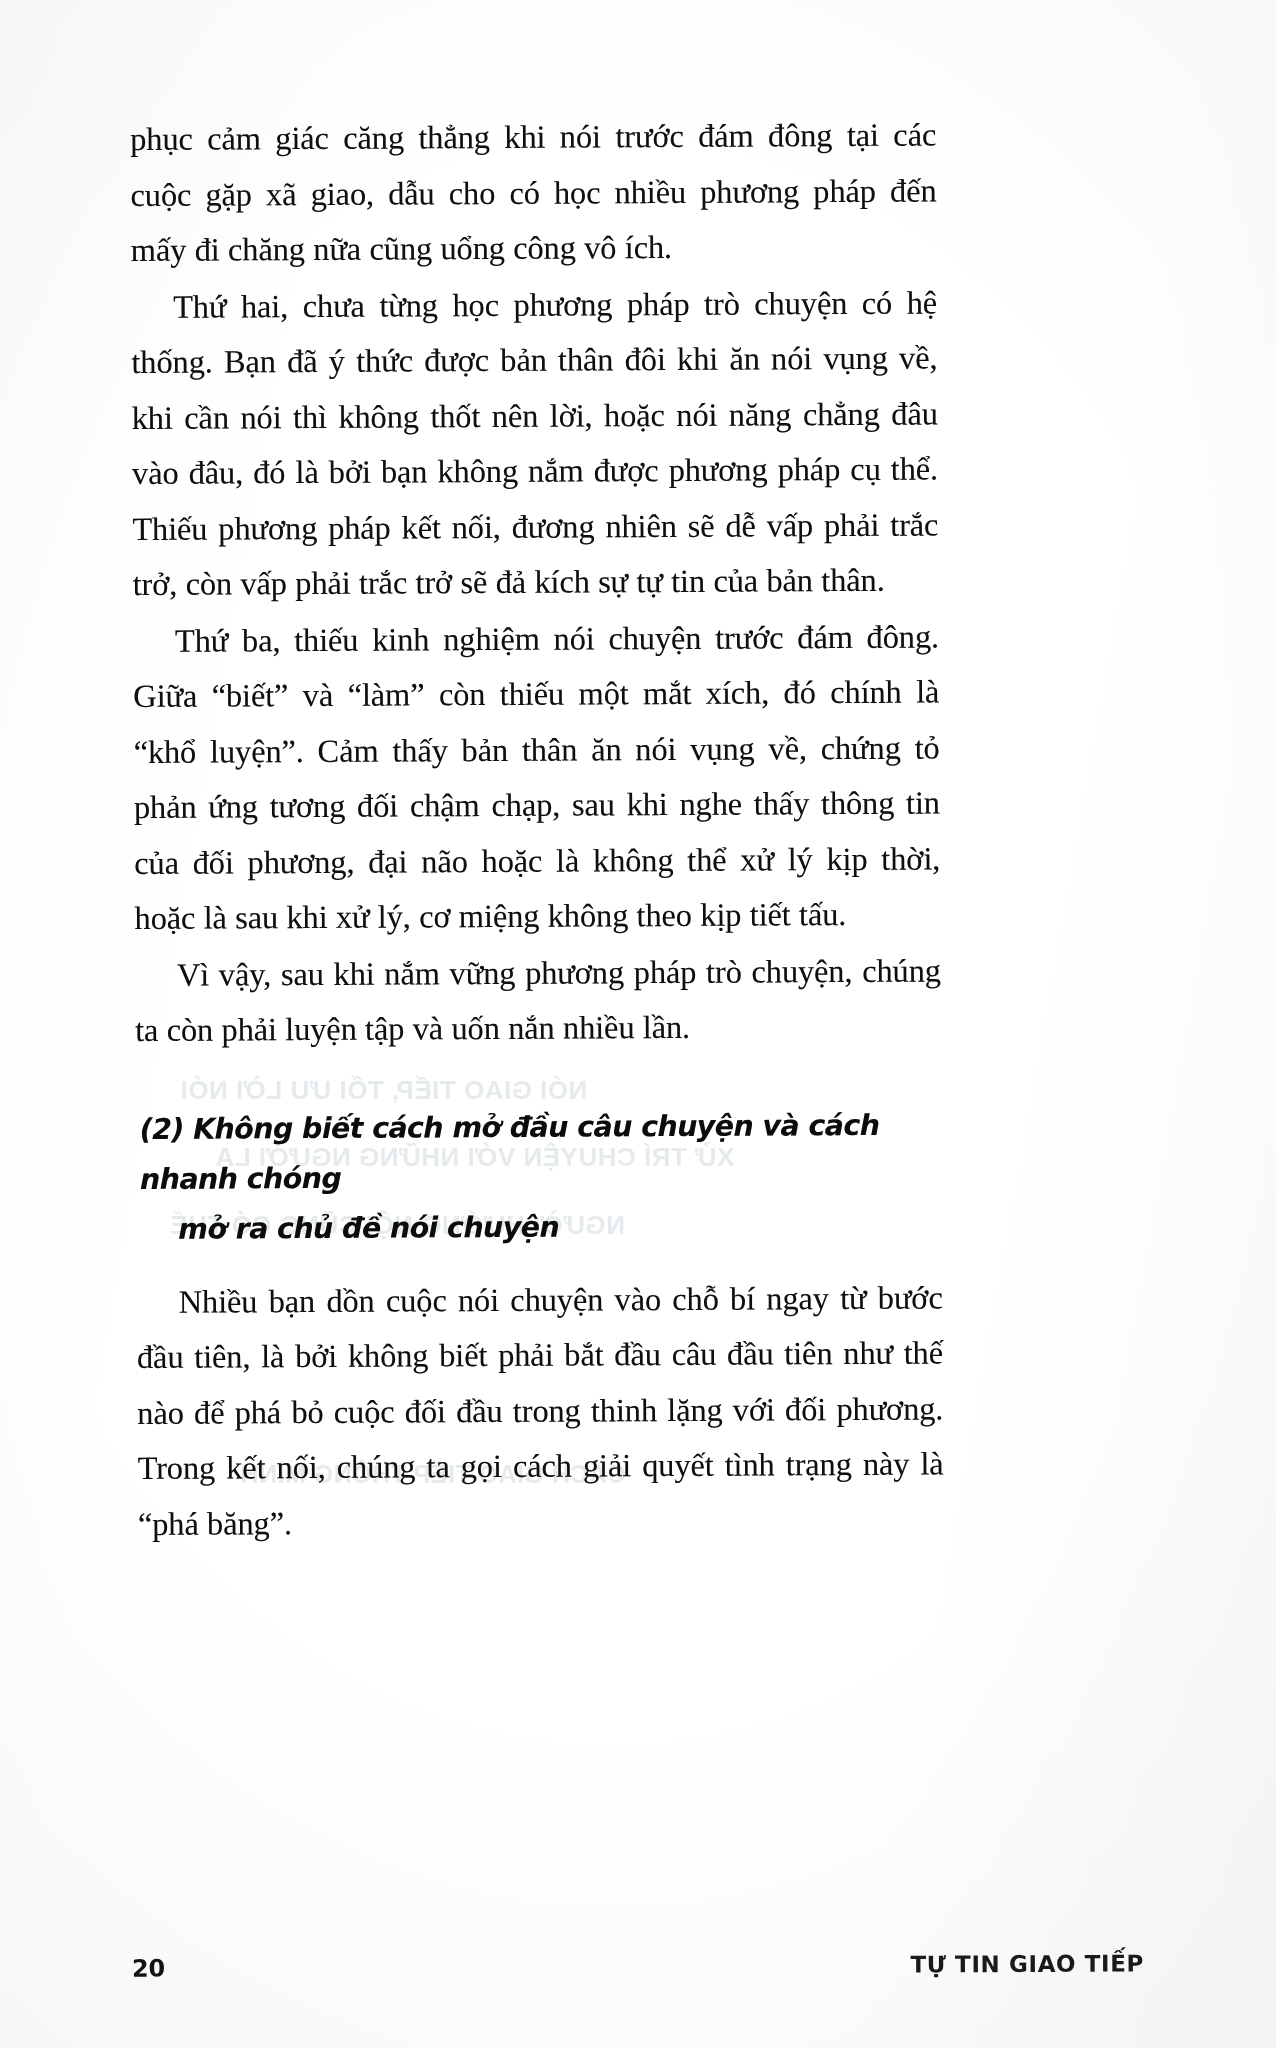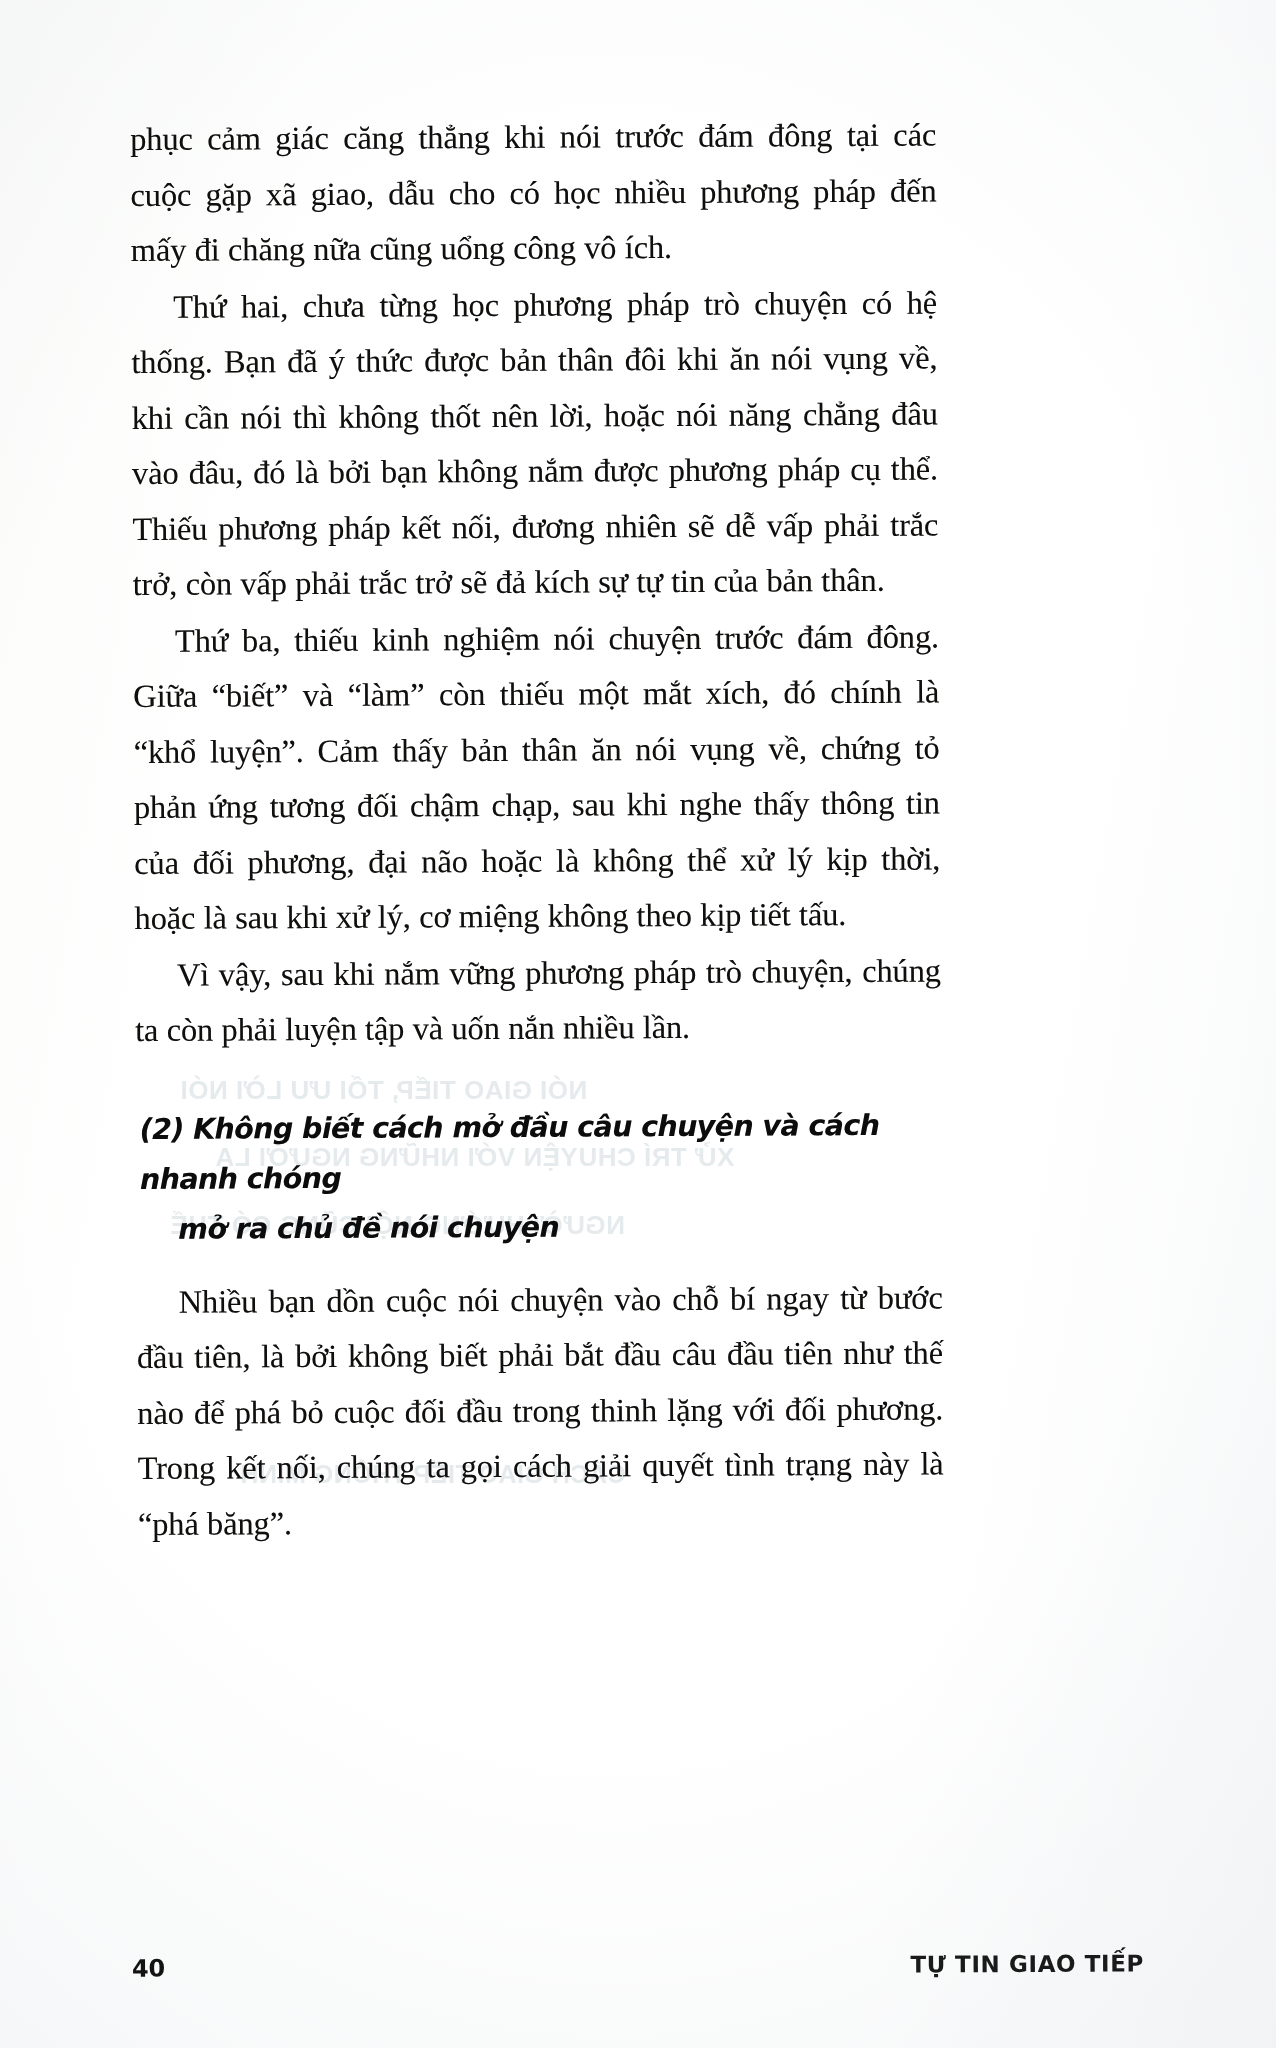--- a/index.html
+++ b/index.html
@@ -145,17 +145,17 @@
       <span class="cont">mở ra chủ đề nói chuyện</span>
     </h3>
 
     <div id="heading-gap"></div>
 
     <p class="body indent">Nhiều bạn dồn cuộc nói chuyện vào chỗ bí ngay từ bước đầu tiên, là bởi không biết phải bắt đầu câu đầu tiên như thế nào để phá bỏ cuộc đối đầu trong thinh lặng với đối phương. Trong kết nối, chúng ta gọi cách giải quyết tình trạng này là “phá băng”.</p>
 
   </div>
 
   <div id="footer">
-    <span id="page-number">40</span>
+    <span id="page-number">20</span>
     <span id="book-title">TỰ TIN GIAO TIẾP</span>
   </div>
 
 </div>
 
 </body></html>

